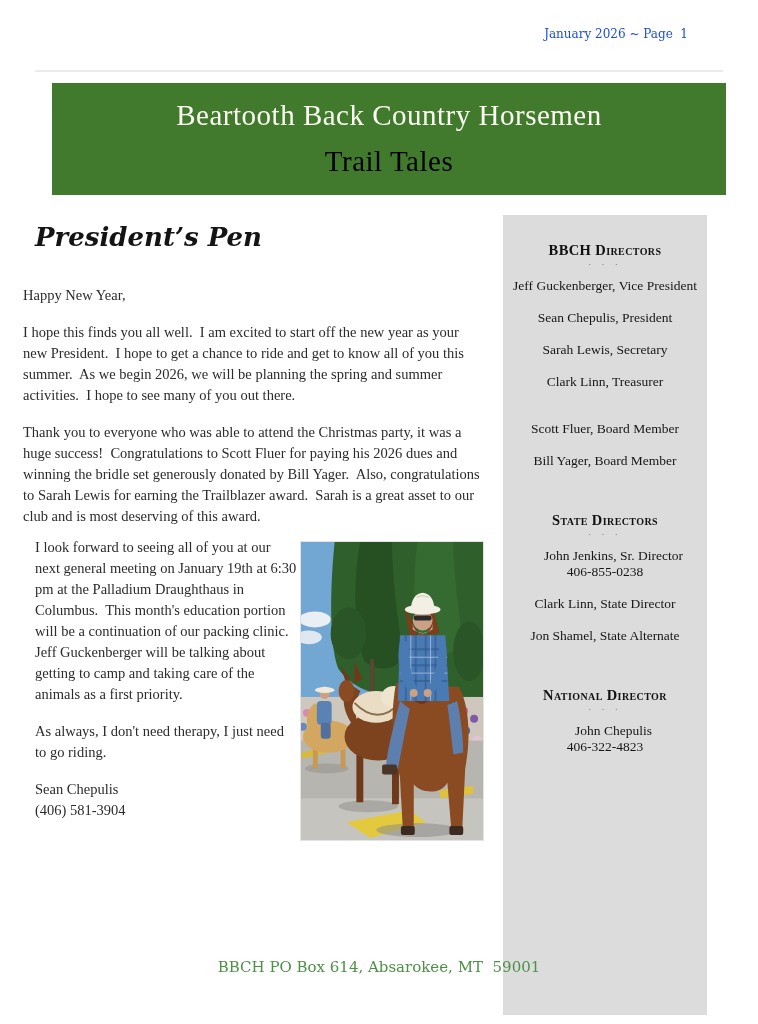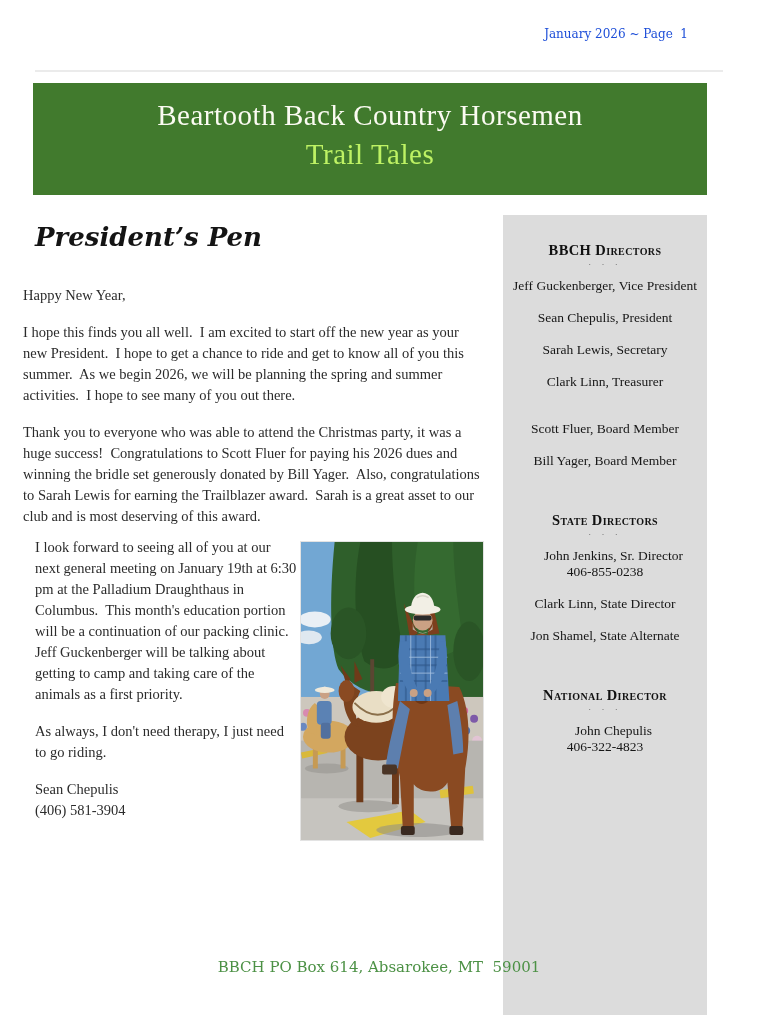--- a/index.html
+++ b/index.html
@@ -10,30 +10,30 @@
   .header-date {
     position:absolute; top:27px; right:70px;
     font-family:"DejaVu Serif", serif; font-weight:normal; font-size:12px;
     color:#1d4ed8; white-space:pre;
   }
   .divider {
     position:absolute; top:70px; left:35px; width:688px; height:2px;
     background:#ebebeb;
   }
   .banner {
-    position:absolute; top:83px; left:33px; width:674px; height:112px;
+    position:absolute; top:83px; left:52px; width:674px; height:112px;
     background:#417a2d; text-align:center;
   }
   .banner-title {
     margin:15px 0 0; font-size:29px; line-height:34px; font-weight:normal;
     color:#fbfbf2; letter-spacing:0.5px;
   }
   .banner-subtitle {
-    margin:5px 0 0; font-size:29px; line-height:34px; font-weight:normal;
-    color:#bef264; letter-spacing:0.5px;
+    margin:12px 0 0; font-size:29px; line-height:34px; font-weight:normal;
+    color:#000000; letter-spacing:0.5px;
   }
   .article-heading {
     position:absolute; top:222px; left:35px;
     font-family:"DejaVu Serif", serif; font-style:italic; font-weight:bold;
     font-size:26px; color:#141414;
   }
   .article-body { position:absolute; top:285px; left:23px; width:463px; }
   .article-body p, .narrow-text p {
     margin:0 0 16px; font-size:14.5px; line-height:21px; color:#2b2b2b;
     white-space:pre-wrap;

